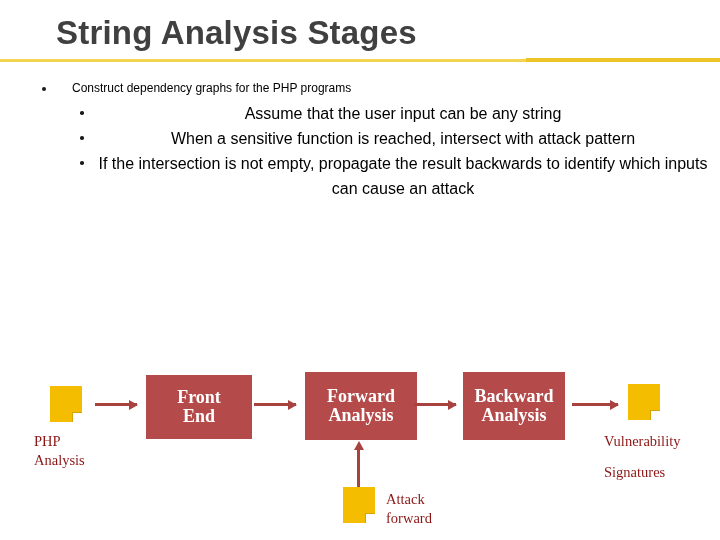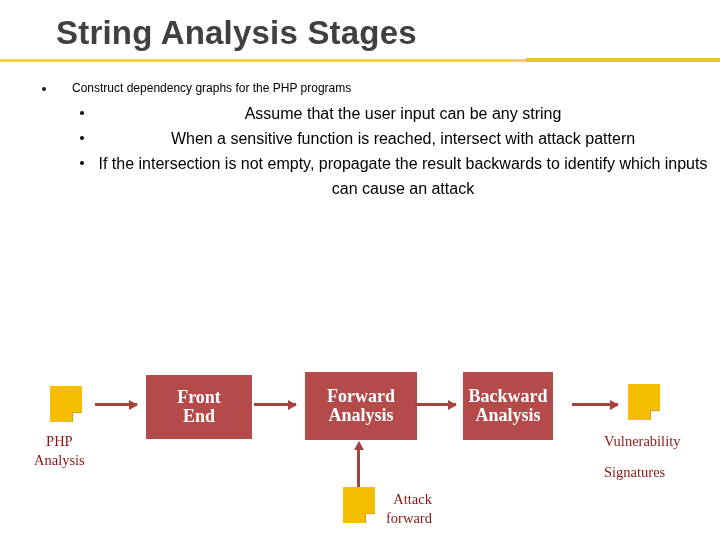--- a/index.html
+++ b/index.html
@@ -208,59 +208,59 @@
     <span class="bullet-text">If the intersection is not empty, propagate the result backwards to identify which inputs can cause an attack</span>
   </div>
 
 </div>
 
 <div id="diagram">
 
   <div class="doc-shape" style="left:50px; top:24px; width:32px; height:36px;">
     <span class="fold"></span>
   </div>
-  <div class="doc-label" style="left:34px; top:70px;text-align:center;">
+  <div class="doc-label" style="left:34px; top:70px;">
     <span style="display:block;">PHP</span>
     <span style="display:block;">Analysis</span>
   </div>
 
   <div class="arrow-h" style="left:95px; top:41px; width:42px;"></div>
 
   <div class="proc-box" style="left:146px; top:13px; width:106px; height:64px;">
     <span class="ln">Front</span>
     <span class="ln">End</span>
   </div>
 
   <div class="arrow-h" style="left:254px; top:41px; width:42px;"></div>
 
   <div class="proc-box" style="left:305px; top:10px; width:112px; height:68px;">
     <span class="ln">Forward</span>
     <span class="ln">Analysis</span>
   </div>
 
   <div class="arrow-h" style="left:414px; top:41px; width:42px;"></div>
 
-  <div class="proc-box" style="left:463px; top:10px; width:90px; height:68px;">
+  <div class="proc-box" style="left:463px; top:10px; width:102px; height:68px;">
     <span class="ln">Backward</span>
     <span class="ln">Analysis</span>
   </div>
 
   <div class="arrow-h" style="left:572px; top:41px; width:46px;"></div>
 
   <div class="doc-shape" style="left:628px; top:22px; width:32px; height:36px;">
     <span class="fold"></span>
   </div>
   <div class="doc-label" style="left:604px; top:70px;">
     <span style="display:block;">Vulnerability</span>
     <span style="display:block;margin-top:12px;">Signatures</span>
   </div>
 
   <div class="doc-shape" style="left:343px; top:125px; width:32px; height:36px;">
     <span class="fold"></span>
   </div>
-  <div class="doc-label" style="left:386px; top:128px;text-align:right;">
+  <div class="doc-label" style="left:386px; top:128px;">
     <span style="display:block;">Attack</span>
     <span style="display:block;">forward</span>
   </div>
 
   <div class="arrow-v-up" style="left:357px; top:87px; height:38px;"></div>
 
 </div>
 
 </body></html>

